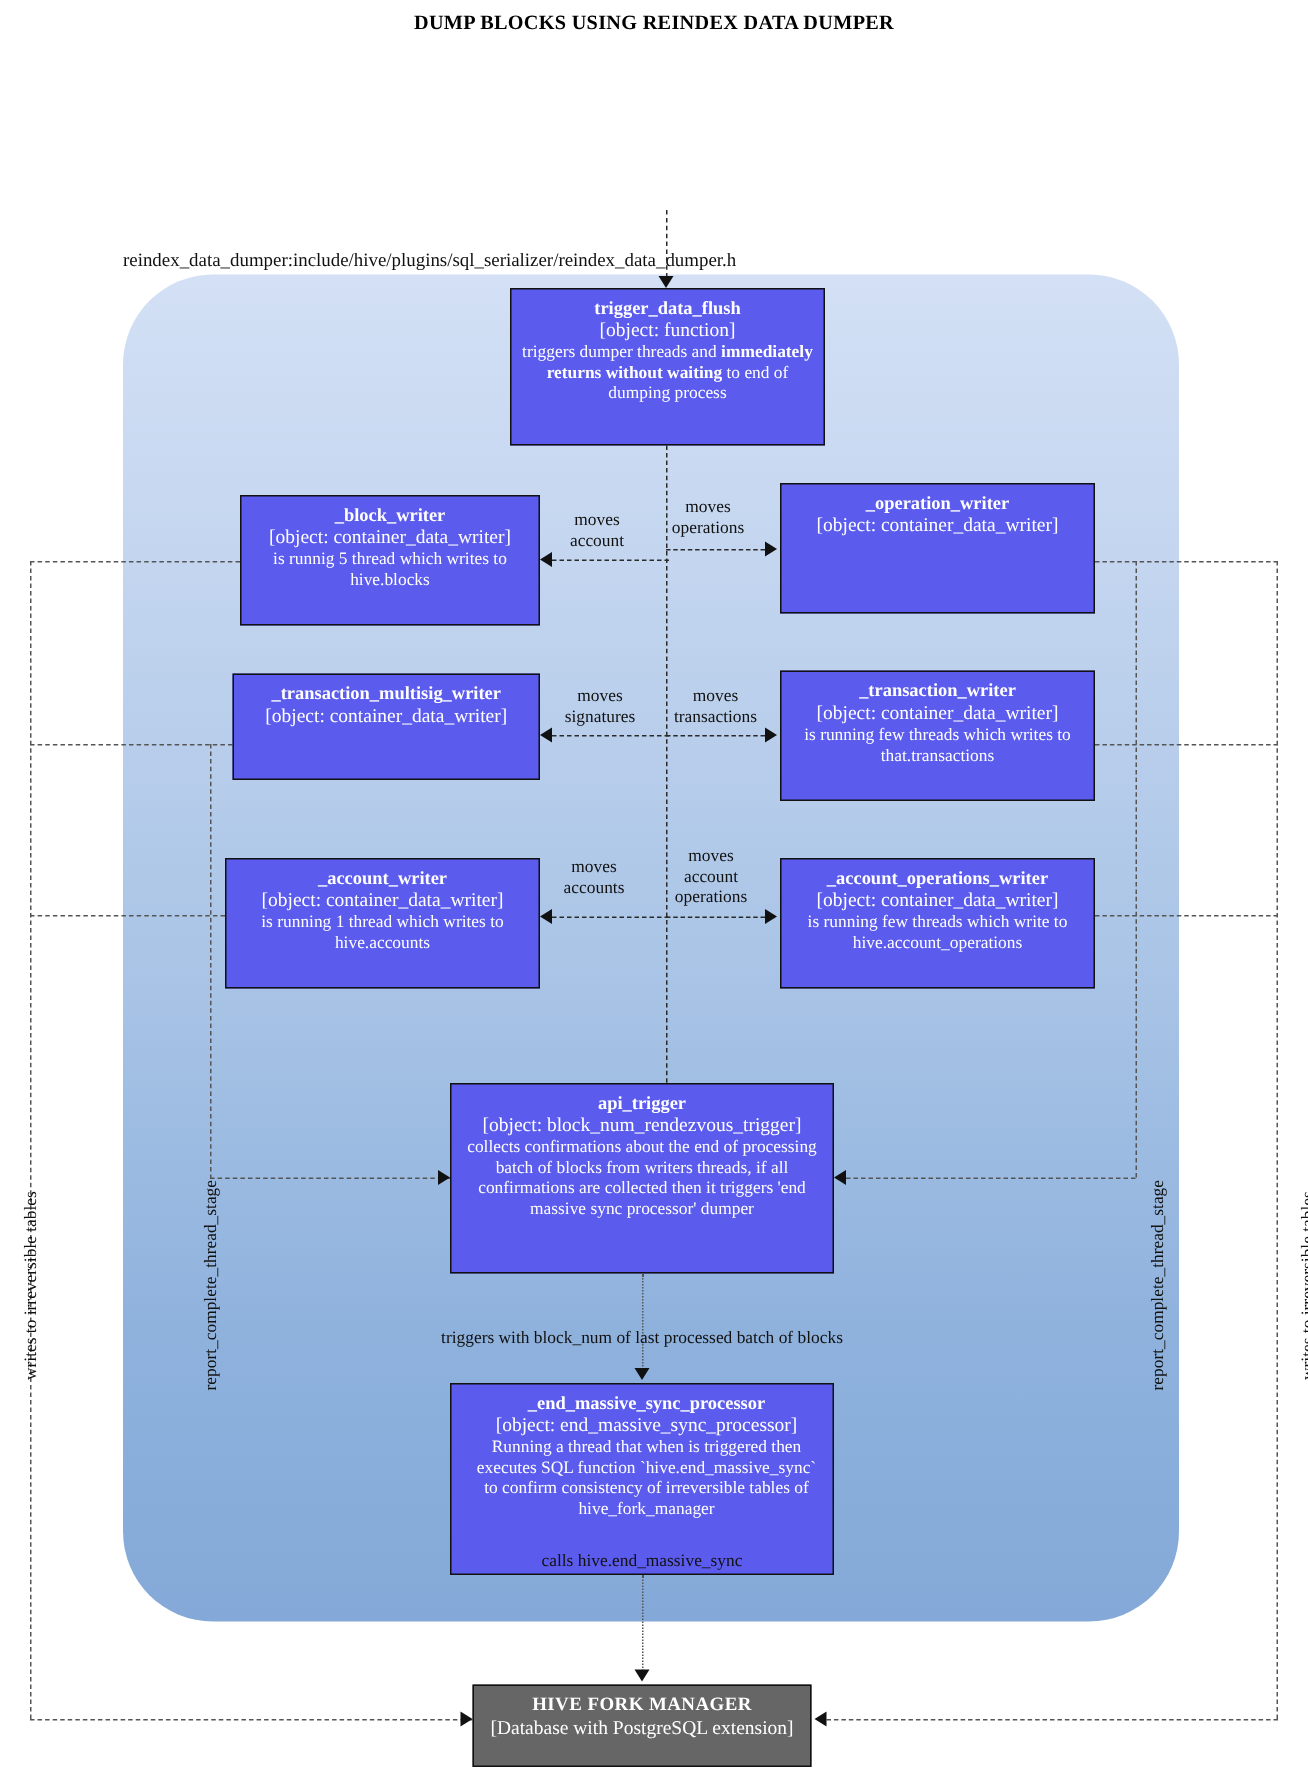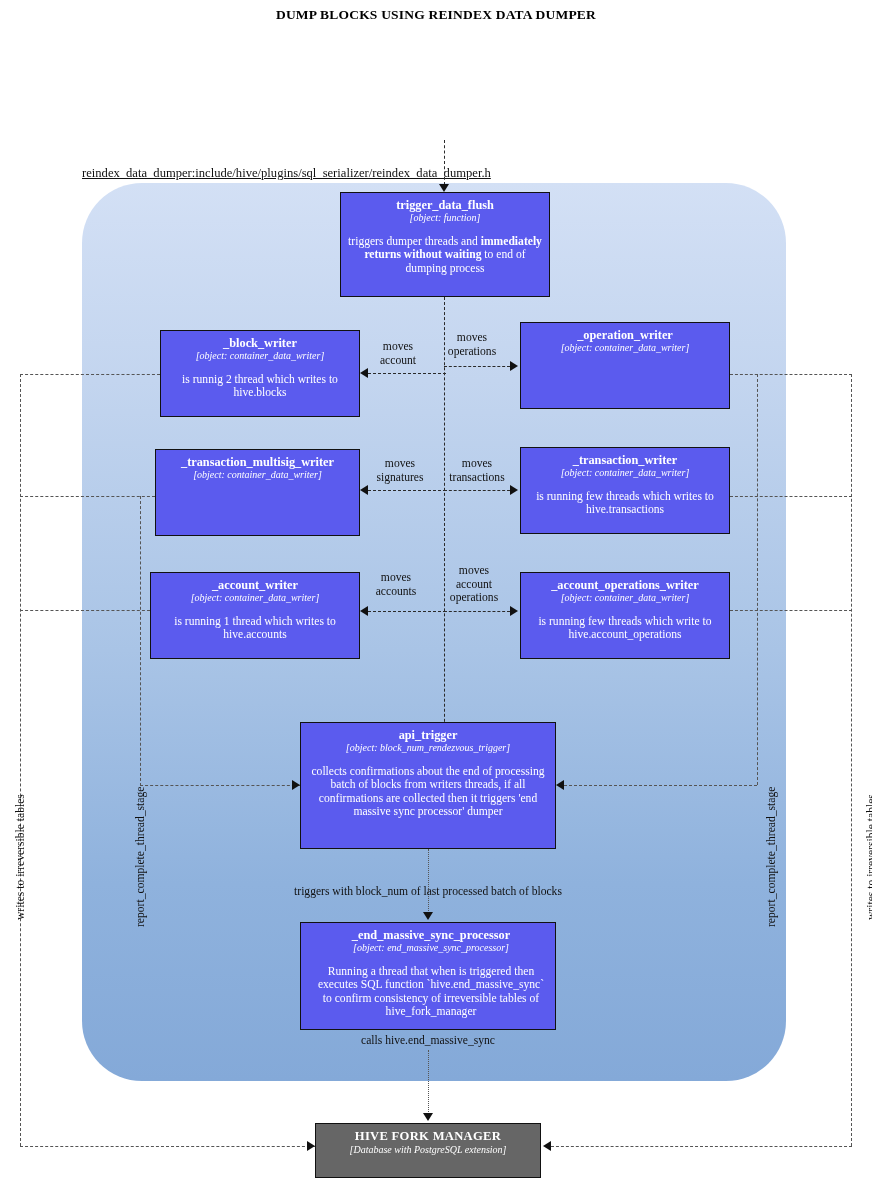--- a/index.html
+++ b/index.html
@@ -17,47 +17,47 @@
   }
 
   
   #component-container{
     position:absolute;left:82px;top:183px;width:704px;height:898px;
     border-radius:60px;
     background:linear-gradient(180deg,#d3e0f5 0%,#c3d5ef 22%,#a9c4e6 52%,#8fb2dd 78%,#84a9d8 100%);
   }
   #container-label{
     position:absolute;left:82px;top:166px;width:560px;
-    font-size:12.6px;color:#111;text-align:left;white-space:nowrap;text-decoration:underline;
+    font-size:12.6px;color:#111;text-align:left;white-space:nowrap;
   }
 
   
   .node{
     position:absolute;border:1px solid #111;box-sizing:border-box;
     color:#ffffff;text-align:center;padding:5px 6px 6px;
     line-height:1.16;
   }
   .node.purple{background:#5b5bee;}
   .node.gray{background:#666666;}
   .node .ttl{font-weight:bold;font-size:12.3px;display:block;}
-  .node .sub{font-size:10px;display:block;font-style:italic;}
-  .node .desc{font-size:11.6px;display:block;margin-top:11px;}
+  .node .sub{font-size:13px;display:block;}
+  .node .desc{font-size:11.6px;display:block;margin-top:1px;}
   .node .desc b{font-weight:bold;}
 
   
   #node-flush-trigger{left:333px;top:51px;width:222px;height:89px;}
   #node-trigger-data-flush{left:340px;top:192px;width:210px;height:105px;}
   #node-block-writer{left:160px;top:330px;width:200px;height:87px;}
   #node-operation-writer{left:520px;top:322px;width:210px;height:87px;text-align:center;}
-  #node-transaction-multisig-writer{left:155px;top:449px;width:205px;height:87px;}
+  #node-transaction-multisig-writer{left:155px;top:449px;width:205px;height:71px;}
   #node-transaction-writer{left:520px;top:447px;width:210px;height:87px;}
   #node-account-writer{left:150px;top:572px;width:210px;height:87px;}
   #node-account-operations-writer{left:520px;top:572px;width:210px;height:87px;}
   #node-api-trigger{left:300px;top:722px;width:256px;height:127px;}
-  #node-end-massive-sync{left:300px;top:922px;width:256px;height:108px;padding-left:12px;}
+  #node-end-massive-sync{left:300px;top:922px;width:256px;height:128px;padding-left:12px;}
   #node-hive-fork-manager{left:315px;top:1123px;width:226px;height:55px;}
 
   #node-flush-trigger .desc,
   #node-hive-fork-manager .desc{margin-top:9px;}
   #node-hive-fork-manager .ttl{font-size:12.6px;letter-spacing:.3px;}
 
   
   .ln{position:absolute;}
   .h-dash{height:0;border-top:1.4px dashed #2a2a2a;}
   .v-dash{width:0;border-left:1.4px dashed #2a2a2a;}
@@ -121,21 +121,21 @@
     <span class="sub">[object: function]</span>
     <span class="desc"><span>triggers dumper threads and </span><b>immediately returns without waiting</b><span> to  end of dumping process</span></span>
   </div>
 
   <div class="ln v-dash" style="left:444px;top:297px;height:470px;"></div>
   <div class="arw down" style="left:439px;top:765px;"></div>
 
   <div class="node purple" id="node-block-writer">
     <span class="ttl">_block_writer</span>
     <span class="sub">[object: container_data_writer]</span>
-    <span class="desc">is runnig 2 thread which writes to hive.blocks</span>
+    <span class="desc">is runnig 5 thread which writes to hive.blocks</span>
   </div>
   <div class="node purple" id="node-operation-writer">
     <span class="ttl">_operation_writer</span>
     <span class="sub">[object: container_data_writer]</span>
   </div>
   <div class="ln h-dash" style="left:368px;top:373px;width:78px;"></div>
   <div class="arw left" style="left:360px;top:368px;"></div>
   <div class="ln h-dash" style="left:444px;top:366px;width:66px;"></div>
   <div class="arw right" style="left:510px;top:361px;"></div>
   <div class="elabel" style="left:368px;top:340px;width:60px;">
@@ -147,21 +147,21 @@
     <span>operations</span>
   </div>
 
   <div class="node purple" id="node-transaction-multisig-writer">
     <span class="ttl">_transaction_multisig_writer</span>
     <span class="sub">[object: container_data_writer]</span>
   </div>
   <div class="node purple" id="node-transaction-writer">
     <span class="ttl">_transaction_writer</span>
     <span class="sub">[object: container_data_writer]</span>
-    <span class="desc">is running few threads which writes to hive.transactions</span>
+    <span class="desc">is running few threads which writes to that.transactions</span>
   </div>
   <div class="ln h-dash" style="left:368px;top:490px;width:78px;"></div>
   <div class="arw left" style="left:360px;top:485px;"></div>
   <div class="ln h-dash" style="left:444px;top:490px;width:66px;"></div>
   <div class="arw right" style="left:510px;top:485px;"></div>
   <div class="elabel" style="left:360px;top:457px;width:80px;">
     <span>moves</span><br>
     <span>signatures</span>
   </div>
   <div class="elabel" style="left:437px;top:457px;width:80px;">

